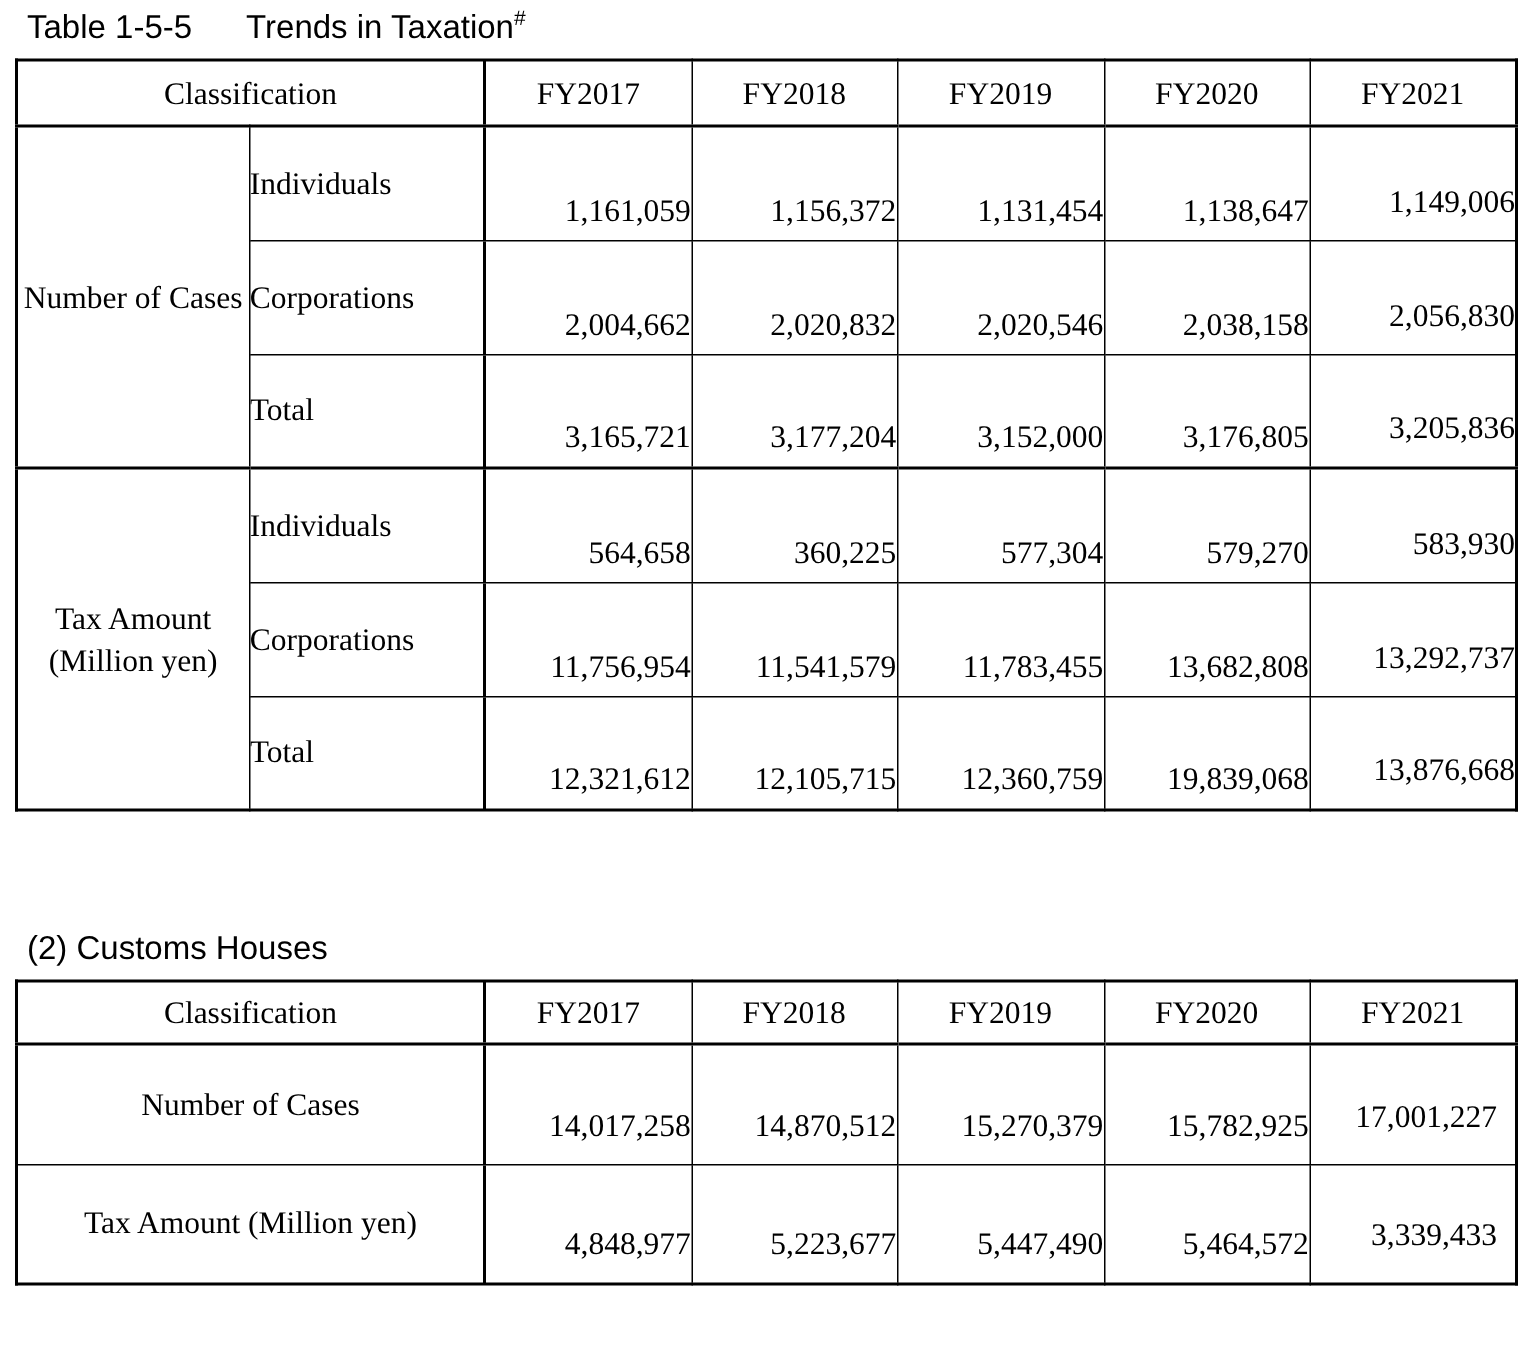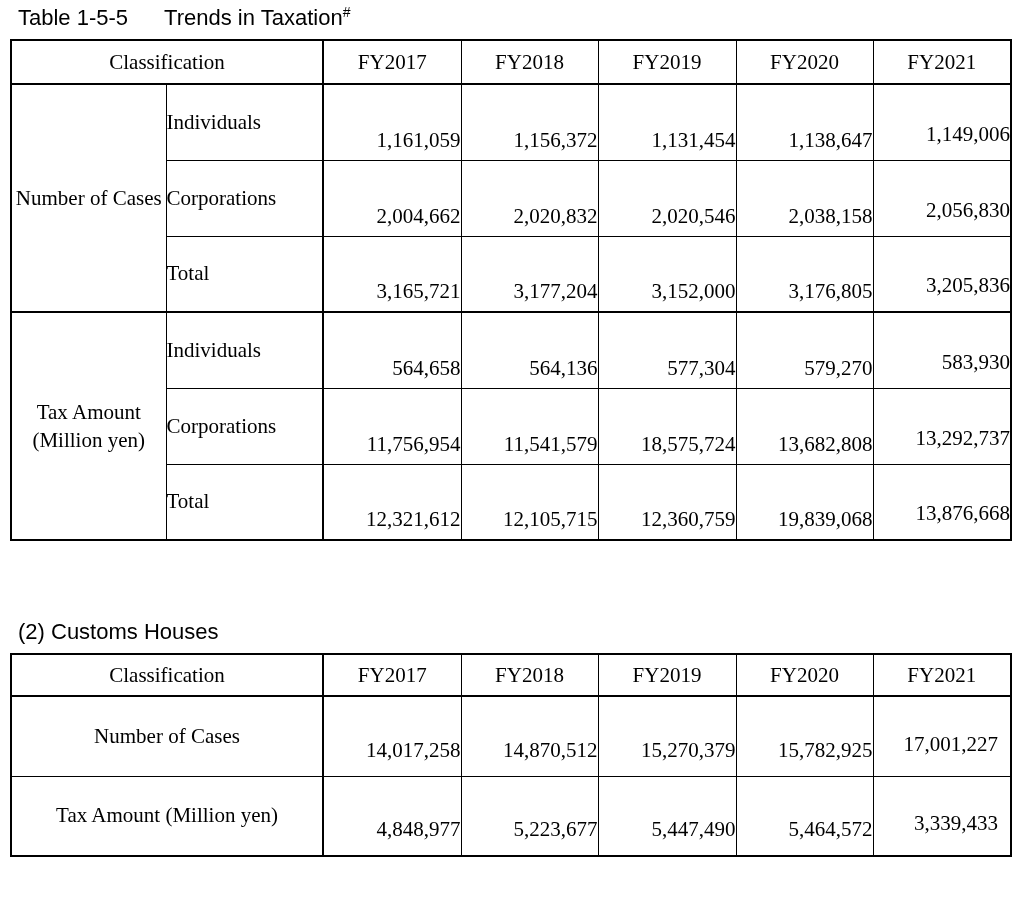--- a/index.html
+++ b/index.html
@@ -152,30 +152,30 @@
       <td class="num-cell">3,177,204</td>
       <td class="num-cell">3,152,000</td>
       <td class="num-cell">3,176,805</td>
       <td class="num-cell num-last">3,205,836</td>
     </tr>
 
     <tr class="data-row group-start">
       <td class="group-cell" rowspan="3">Tax Amount (Million yen)</td>
       <td class="sub-label-cell">Individuals</td>
       <td class="num-cell col-year-first">564,658</td>
-      <td class="num-cell">564,136</td>
+      <td class="num-cell">360,225</td>
       <td class="num-cell">577,304</td>
       <td class="num-cell">579,270</td>
       <td class="num-cell num-last">583,930</td>
     </tr>
     <tr class="data-row">
       <td class="sub-label-cell">Corporations</td>
       <td class="num-cell col-year-first">11,756,954</td>
       <td class="num-cell">11,541,579</td>
-      <td class="num-cell">18,575,724</td>
+      <td class="num-cell">11,783,455</td>
       <td class="num-cell">13,682,808</td>
       <td class="num-cell num-last">13,292,737</td>
     </tr>
     <tr class="data-row">
       <td class="sub-label-cell">Total</td>
       <td class="num-cell col-year-first">12,321,612</td>
       <td class="num-cell">12,105,715</td>
       <td class="num-cell">12,360,759</td>
       <td class="num-cell">19,839,068</td>
       <td class="num-cell num-last">13,876,668</td>

